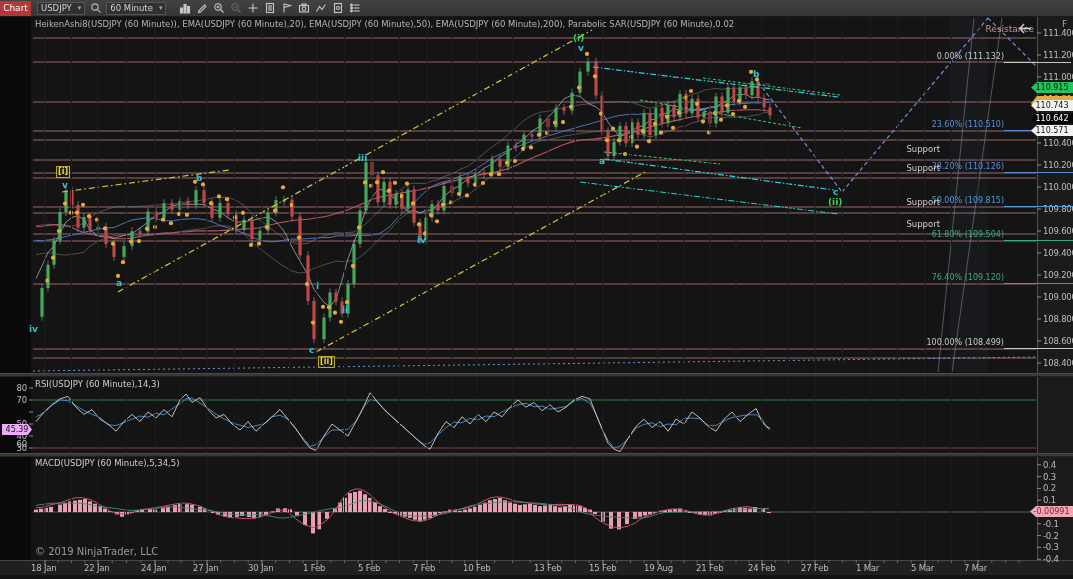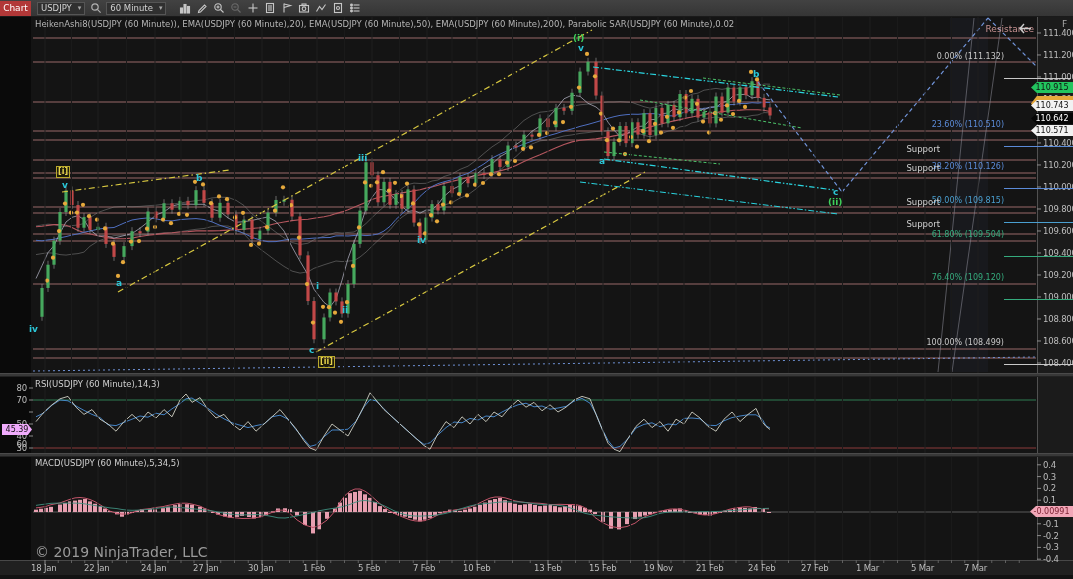--- a/index.html
+++ b/index.html
@@ -25,32 +25,32 @@
   #timestrip{position:absolute;left:0;top:560px;width:1073px;height:15px;background:#202020;
              border-top:1px solid #484848;z-index:1;}
   #bottomgap{position:absolute;left:0;top:575px;width:1073px;height:4px;background:#121212;z-index:1;}
   .divider{position:absolute;left:0;width:1073px;height:4px;background:#383838;
            border-top:1px solid #4a4a4a;border-bottom:1px solid #222;z-index:3;}
   #svg{position:absolute;left:0;top:0;z-index:2;}
   #overlay{position:absolute;left:0;top:0;width:1073px;height:579px;z-index:4;pointer-events:none;}
   .lbl{position:absolute;white-space:nowrap;font-size:8.5px;line-height:10px;}
   .ra{transform:translateX(-100%);display:inline-block;}
   .axlab{color:#bdbdbd;letter-spacing:-0.2px;}
-  .fib{font-size:8px;border-bottom:1px solid currentColor;padding-bottom:16px;}
+  .fib{font-size:8px;border-bottom:1px solid currentColor;padding-bottom:0px;}
   .wave{font-size:9px;font-weight:bold;}
   .wave.c{color:#2bc7d8;} .wave.g{color:#3fcf5a;}
   .wave.y{color:#e3d24b;border:1px solid #b9a92c;padding:0 1px;font-size:8px;background:rgba(40,36,0,.5);}
   .tag{position:absolute;height:11px;font-size:8px;line-height:11px;text-align:center;z-index:6;
        clip-path:polygon(0 50%,14% 0,100% 0,100% 100%,14% 100%);}
   .tag.rt{clip-path:polygon(0 0,86% 0,100% 50%,86% 100%,0 100%);}
   #indic{color:#b5b5b5;font-size:8.5px;max-width:700px;overflow:hidden;}
   #resist{color:#c49090;font-size:9px;}
   #cornerF{color:#aaaaaa;font-size:9px;}
   .paneLabel{color:#cfcfcf;font-size:8.5px;}
-  #copyright{color:#9a9a9a;font-size:14px;}
+  #copyright{color:#9a9a9a;font-size:10px;}
 </style>
 </head>
 <body>
 
 <div id="app">
 
   <div id="toolbar">
     <div id="chart-tab">Chart</div>
     <div class="tb-select">
       <span>USDJPY</span>
@@ -888,21 +888,21 @@
       <span class="lbl axlab" style="left: 84px; top: 563px;">22 Jan</span>
       <span class="lbl axlab" style="left: 141px; top: 563px;">24 Jan</span>
       <span class="lbl axlab" style="left: 193px; top: 563px;">27 Jan</span>
       <span class="lbl axlab" style="left: 248px; top: 563px;">30 Jan</span>
       <span class="lbl axlab" style="left: 303px; top: 563px;">1 Feb</span>
       <span class="lbl axlab" style="left: 358px; top: 563px;">5 Feb</span>
       <span class="lbl axlab" style="left: 413px; top: 563px;">7 Feb</span>
       <span class="lbl axlab" style="left: 463px; top: 563px;">10 Feb</span>
       <span class="lbl axlab" style="left: 534px; top: 563px;">13 Feb</span>
       <span class="lbl axlab" style="left: 589px; top: 563px;">15 Feb</span>
-      <span class="lbl axlab" style="left: 644px; top: 563px;">19 Nov</span>
+      <span class="lbl axlab" style="left: 644px; top: 563px;">19 Aug</span>
       <span class="lbl axlab" style="left: 696px; top: 563px;">21 Feb</span>
       <span class="lbl axlab" style="left: 748px; top: 563px;">24 Feb</span>
       <span class="lbl axlab" style="left: 801px; top: 563px;">27 Feb</span>
       <span class="lbl axlab" style="left: 856px; top: 563px;">1 Mar</span>
       <span class="lbl axlab" style="left: 911px; top: 563px;">5 Mar</span>
       <span class="lbl axlab" style="left: 964px; top: 563px;">7 Mar</span>
     </div>
 </div>
 
 </body></html>

